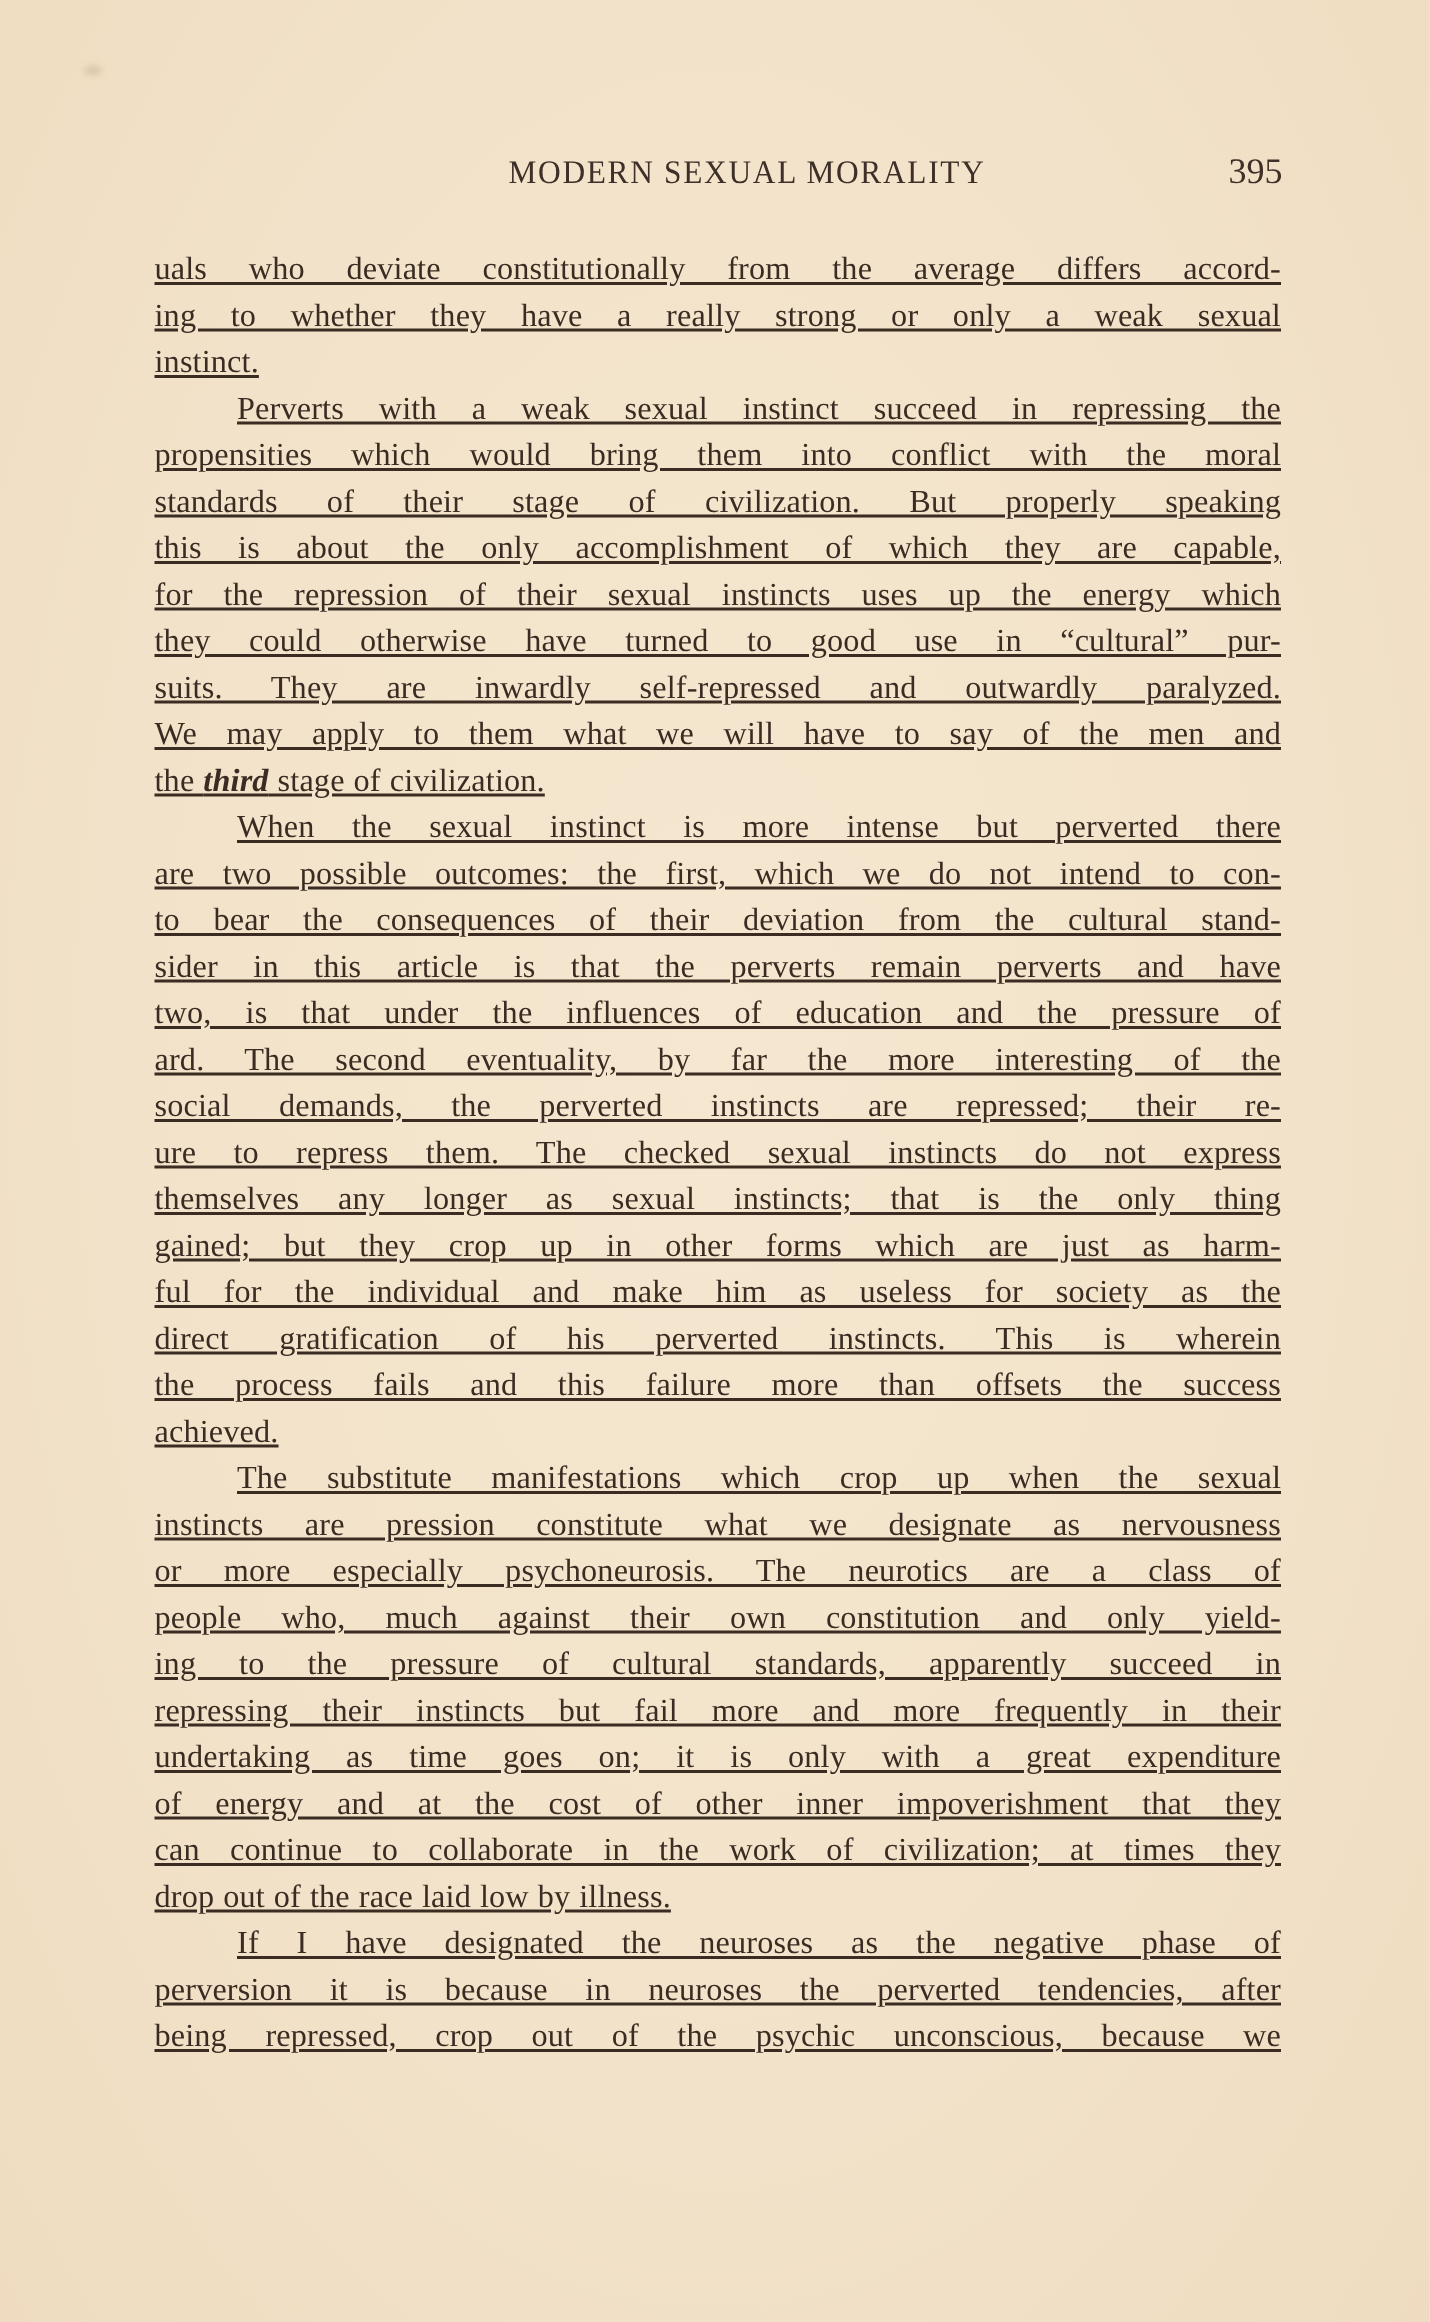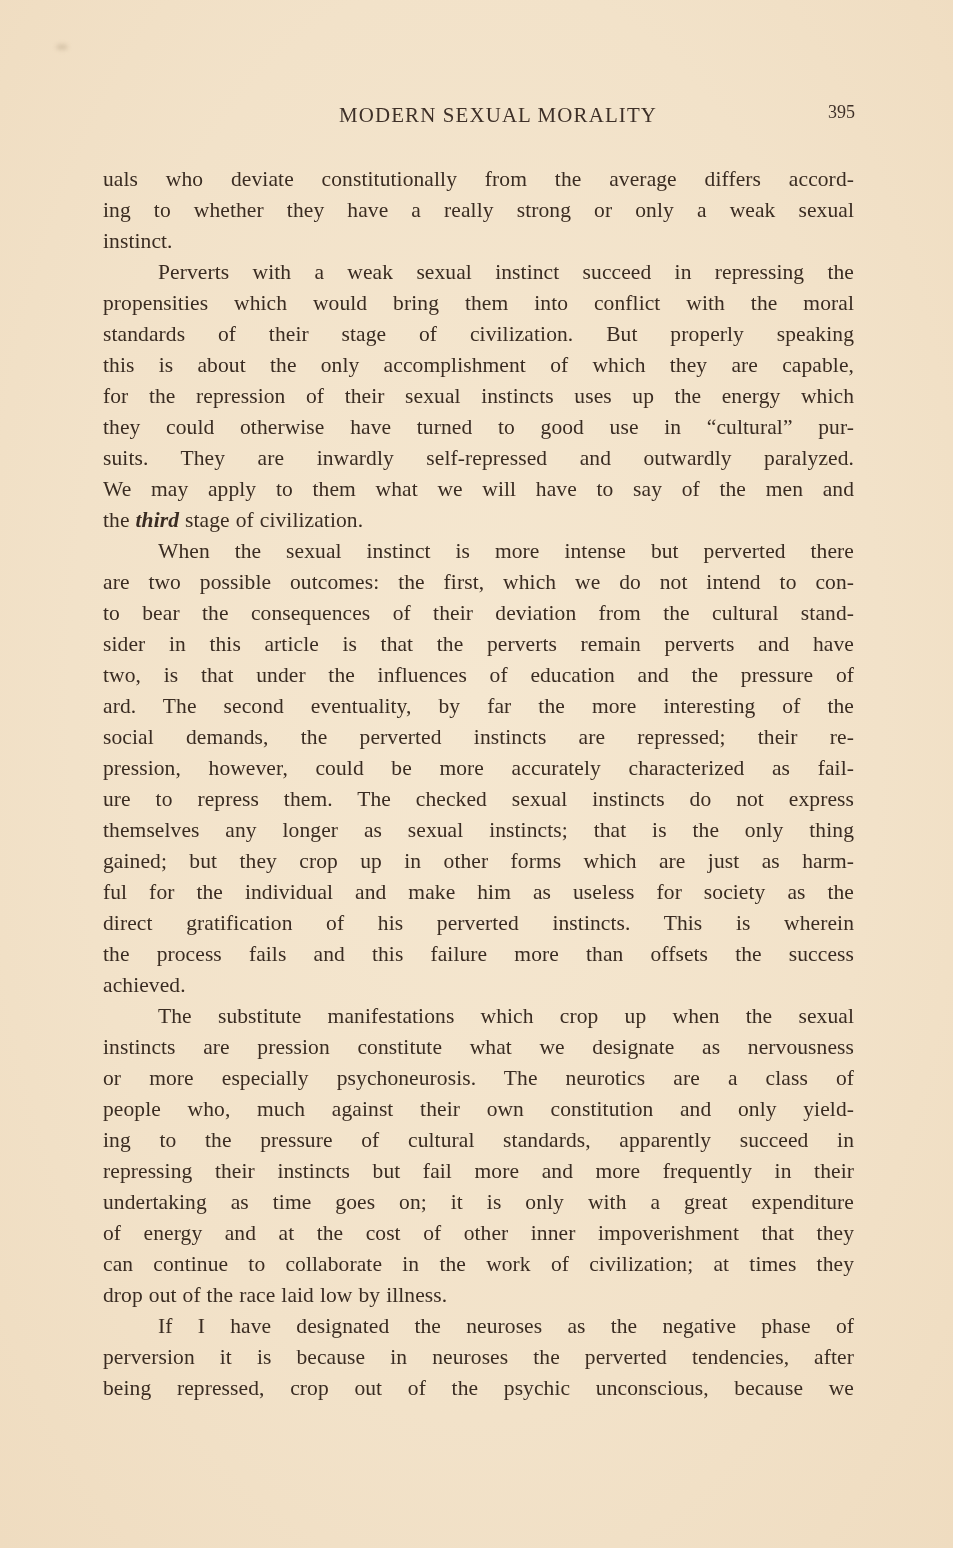--- a/index.html
+++ b/index.html
@@ -44,21 +44,21 @@
       letter-spacing: 1.2px;
       transform: scaleX(0.95);
       top: 2px;
       color: #3e3028;
       padding-left: 40px;
     }
     .page-number {
       position: absolute;
       right: 0;
       top: 2px;
-      font-size: 18px;
+      font-size: 24px;
       color: #3e3028;
     }
     .text-block {
       position: absolute;
       top: 164px;
       left: 103px;
       width: 751px;
     }
     .para {
       margin: 0;
@@ -69,20 +69,21 @@
       hyphens: manual;
       word-spacing: 0.5px;
       color: #3a2c22;
     }
     .para .line {
       display: block;
       text-align: justify;
       text-align-last: justify;
       white-space: nowrap;
       overflow: visible;
+      text-decoration: underline;
     }
     .para .line.last {
       text-align-last: left;
     }
     .para .line em {
       font-style: italic;
       font-weight: bold;
     }
   </style>
 </head>
@@ -116,21 +117,20 @@
     </div>
 
     <div class="para">
       <span class="line first-indent">When the sexual instinct is more intense but perverted there</span>
       <span class="line">are two possible outcomes: the first, which we do not intend to con-</span>
       <span class="line">to bear the consequences of their deviation from the cultural stand-</span>
       <span class="line">sider in this article is that the perverts remain perverts and have</span>
       <span class="line">two, is that under the influences of education and the pressure of</span>
       <span class="line">ard.  The second eventuality, by far the more interesting of the</span>
       <span class="line">social demands, the perverted instincts are repressed; their re-</span>
-      <span class="line">pression, however, could be more accurately characterized as fail-</span>
       <span class="line">ure to repress them.  The checked sexual instincts do not express</span>
       <span class="line">themselves any longer as sexual instincts; that is the only thing</span>
       <span class="line">gained; but they crop up in other forms which are just as harm-</span>
       <span class="line">ful for the individual and make him as useless for society as the</span>
       <span class="line">direct gratification of his perverted instincts.  This is wherein</span>
       <span class="line">the process fails and this failure more than offsets the success</span>
       <span class="line last">achieved.</span>
     </div>
 
     <div class="para">

